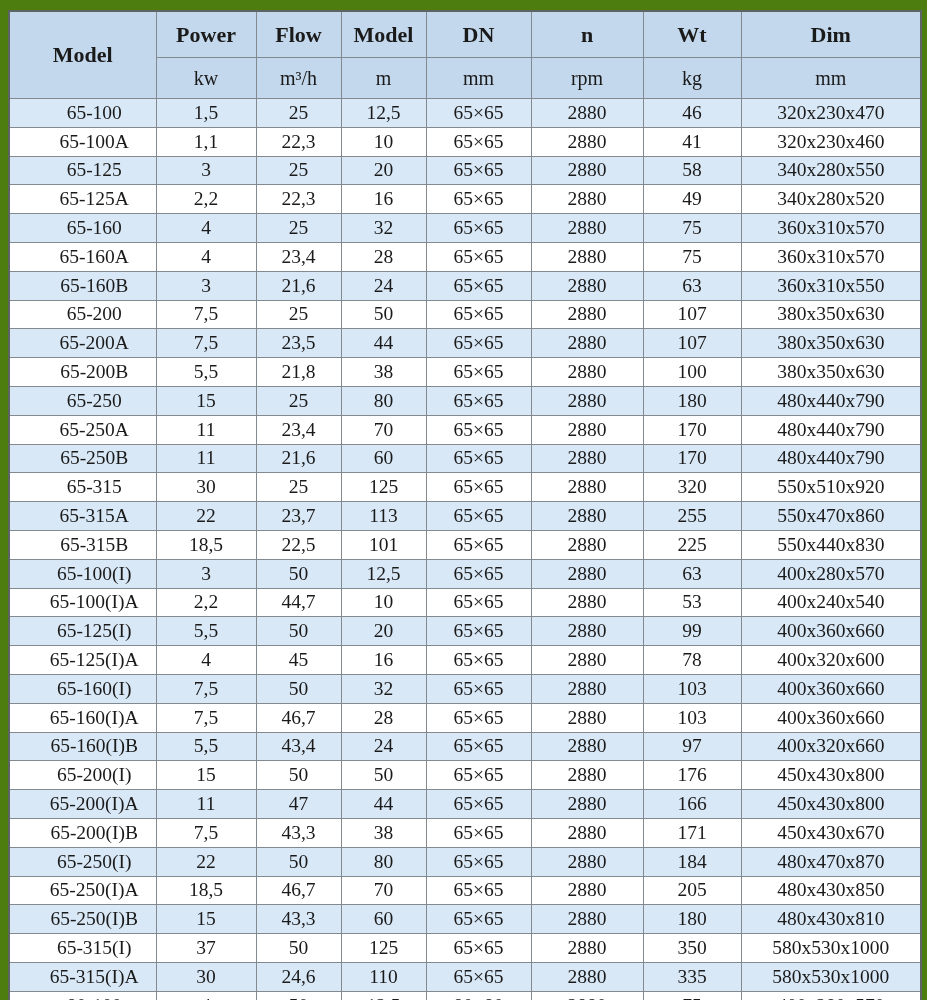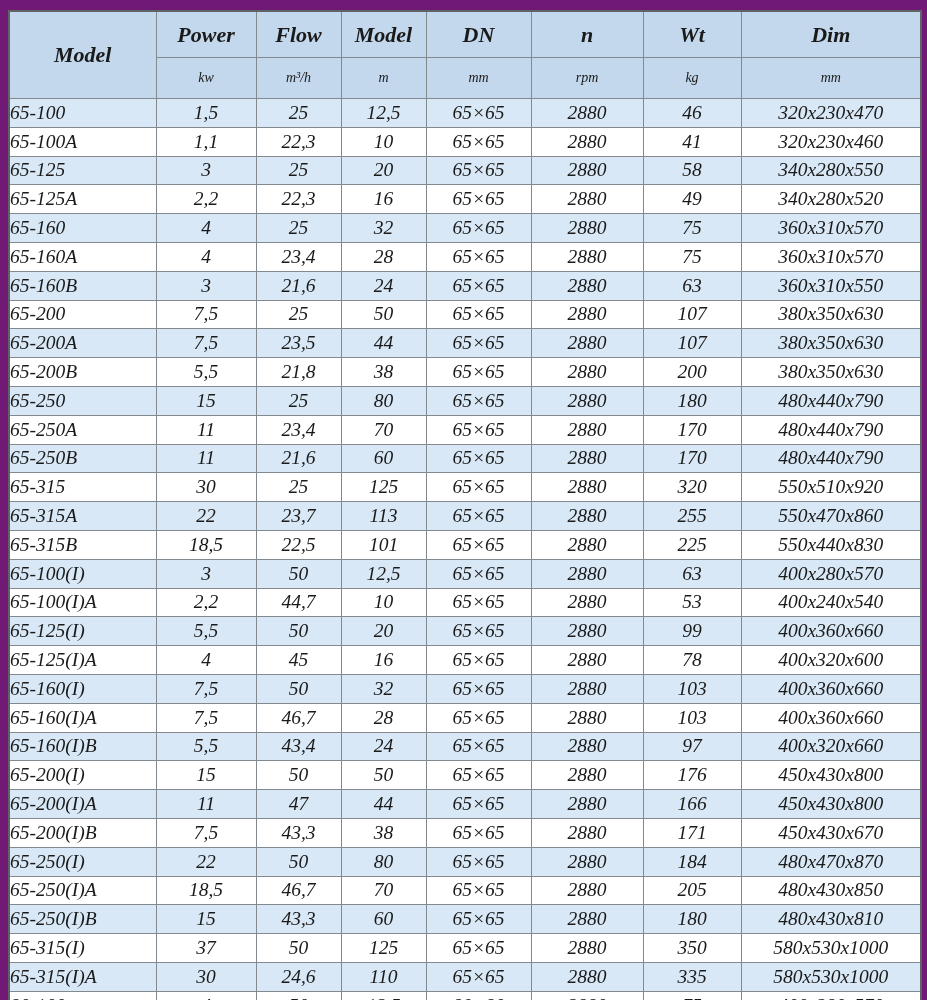--- a/index.html
+++ b/index.html
@@ -5,24 +5,23 @@
   html, body {
     margin: 0;
     padding: 0;
     background: #ffffff;
   }
   .page {
     position: relative;
     width: 927px;
     height: 1000px;
     overflow: hidden;
-    background: #701a75;
+    background: #4d7c0f;
     font-family: "Liberation Serif", "DejaVu Serif", serif;
     color: var(--text, #1a1a1a);
-    font-style: italic;
   }
   table.spec-table {
     position: absolute;
     left: 8px;
     top: 10px;
     width: 912px;
     border-collapse: collapse;
     table-layout: fixed;
     border: 2px solid #5e6466;
   }
@@ -37,34 +36,34 @@
   .spec-table thead th {
     background: var(--header-bg, #c3d8ec);
   }
   .spec-table thead tr.names th {
     height: 45px;
     font-size: 22px;
     font-weight: bold;
   }
   .spec-table thead tr.units th {
     height: 40px;
-    font-size: 14px;
+    font-size: 20px;
     font-weight: normal;
   }
   .spec-table th.model-head {
     font-size: 22px;
     font-weight: bold;
   }
   .spec-table tbody td {
     height: 27.8px;
     font-size: 19.5px;
   }
   .spec-table tbody td.cell-model {
-    text-align: left;
-    padding-left: 0;
+    text-align: center;
+    padding-left: 23px;
     margin-left: 44px;
   }
   .spec-table tbody tr.row-blue td {
     background: var(--row-blue, #d9e8f6);
   }
   .spec-table tbody tr.row-white td {
     background: var(--row-white, #ffffff);
   }
   col.c-model { width: 147px; }
   col.c-power { width: 100px; }
@@ -202,21 +201,21 @@
           <td>107</td>
           <td>380x350x630</td>
         </tr>
         <tr class="row-white">
           <td class="cell-model">65-200B</td>
           <td>5,5</td>
           <td>21,8</td>
           <td>38</td>
           <td>65×65</td>
           <td>2880</td>
-          <td>200</td>
+          <td>100</td>
           <td>380x350x630</td>
         </tr>
         <tr class="row-blue">
           <td class="cell-model">65-250</td>
           <td>15</td>
           <td>25</td>
           <td>80</td>
           <td>65×65</td>
           <td>2880</td>
           <td>180</td>

